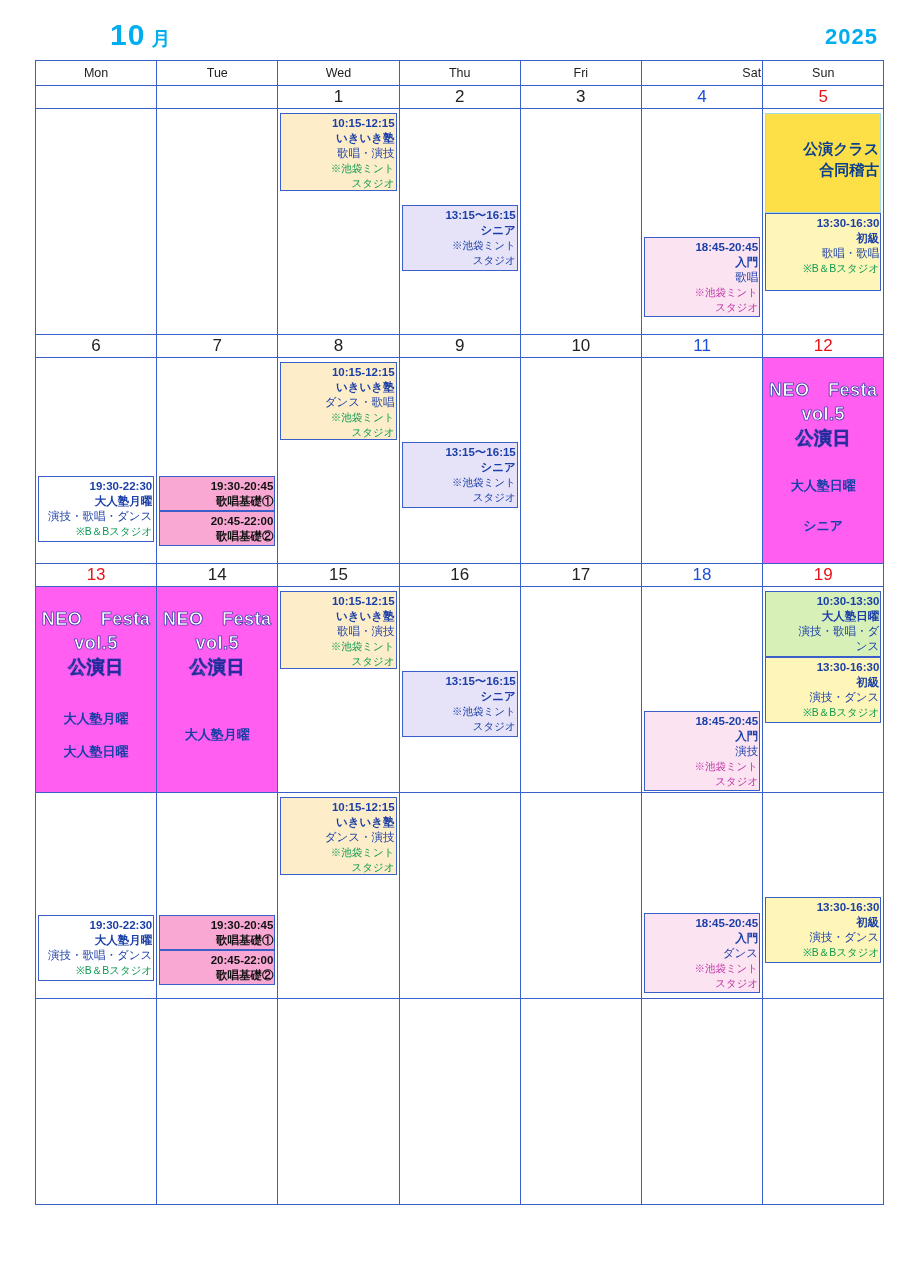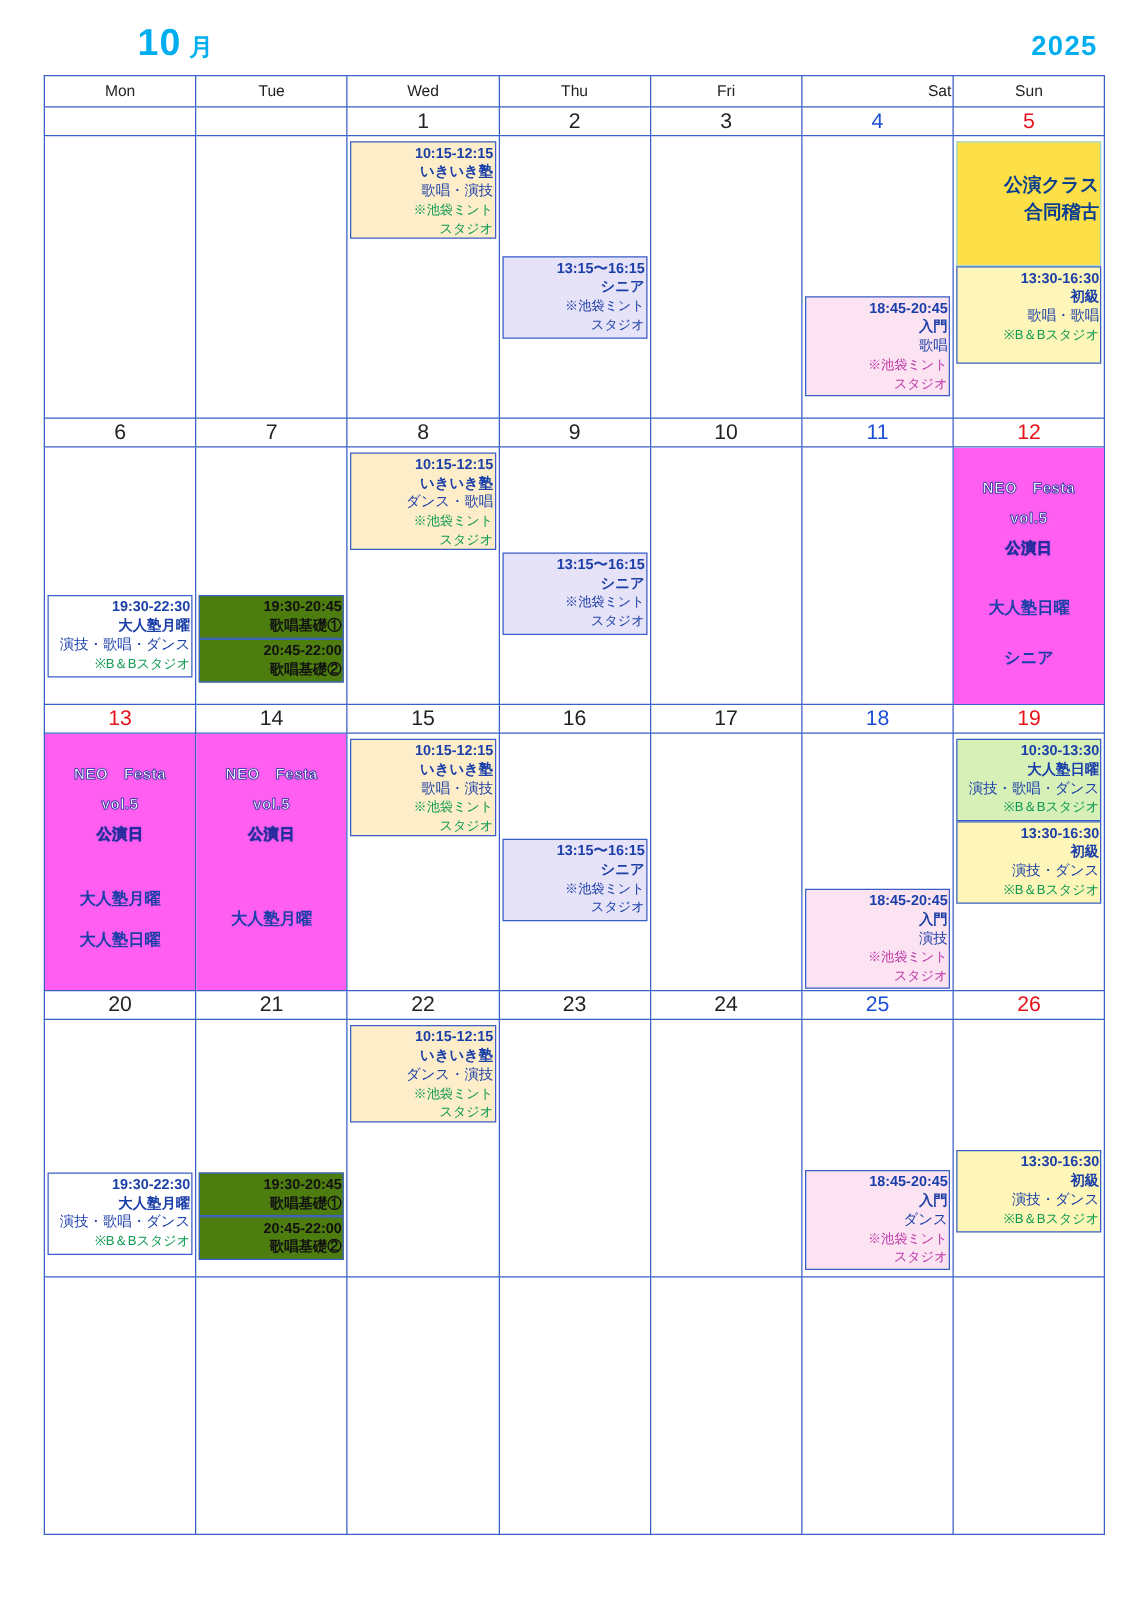--- a/index.html
+++ b/index.html
@@ -109,41 +109,41 @@
     overflow: hidden;
   }
   .ev .l1 { font-weight: bold; }
   .ev .studio { font-size: 10.5px; }
   
   .th-cream  { background: #fdeec9; border-color: #3a5fc8; }
   .th-lav    { background: #e6e2f8; border-color: #3a5fc8; }
   .th-pinkl  { background: #fbe3f2; border-color: #3a5fc8; }
   .th-cyan   { background: #fde047; border-color: #9fd9e2; }
   .th-yellow { background: #fdf6b8; border-color: #3a5fc8; }
-  .th-green  { background: #d6f0b8; border-color: #3a5fc8; }
-  .th-orange { background: #4d7c0f; border-color: #3a5fc8; }
+  .th-green  { background: #d6f0b8; border-color: #3a5fc8; padding-left: 24px; }
+  .th-orange { background: #f9a8d4; border-color: #3a5fc8; }
   .th-white  { background: #ffffff; border-color: #3a5fc8; }
 
   .t-blue  { color: #1b3fa8; }
   .t-green { color: #0f9a52; }
   .t-pinkt { color: #c038a8; }
   .t-black { color: #111; }
 
   .magenta-cell {
     background: #ff5ef0;
   }
   .mag-text {
     position: absolute;
     left: 0; right: 0;
     text-align: center;
     font-weight: bold;
   }
   .mag-title {
     color: #ffffff;
-    font-size: 12px;
+    font-size: 18px;
     line-height: 21px;
     letter-spacing: 0.5px;
     -webkit-text-stroke: 0.6px #2a2aa0;
     text-shadow: 0 0 1px #2a2aa0;
   }
   .mag-sub {
     color: #1b3fa8;
     font-size: 13px;
     line-height: 19px;
     font-weight: bold;
@@ -401,29 +401,20 @@
             <div class="l1">13:30-16:30</div>
             <div class="l1">初級</div>
             <div>演技・ダンス</div>
             <div class="studio t-green">※B＆Bスタジオ</div>
           </div>
         </div>
       </td>
     </tr>
 
     <tr>
-      <td class="daynum">20</td>
-      <td class="daynum">21</td>
-      <td class="daynum">22</td>
-      <td class="daynum">23</td>
-      <td class="daynum">24</td>
-      <td class="daynum sat">25</td>
-      <td class="daynum sun">26</td>
-    </tr>
-    <tr>
       <td class="cell" style="height:205px">
         <div class="cellbox">
           <div class="ev th-white t-blue" style="top:122px;height:66px">
             <div class="l1">19:30-22:30</div>
             <div class="l1">大人塾月曜</div>
             <div>演技・歌唱・ダンス</div>
             <div class="studio t-green">※B＆Bスタジオ</div>
           </div>
         </div>
       </td>

